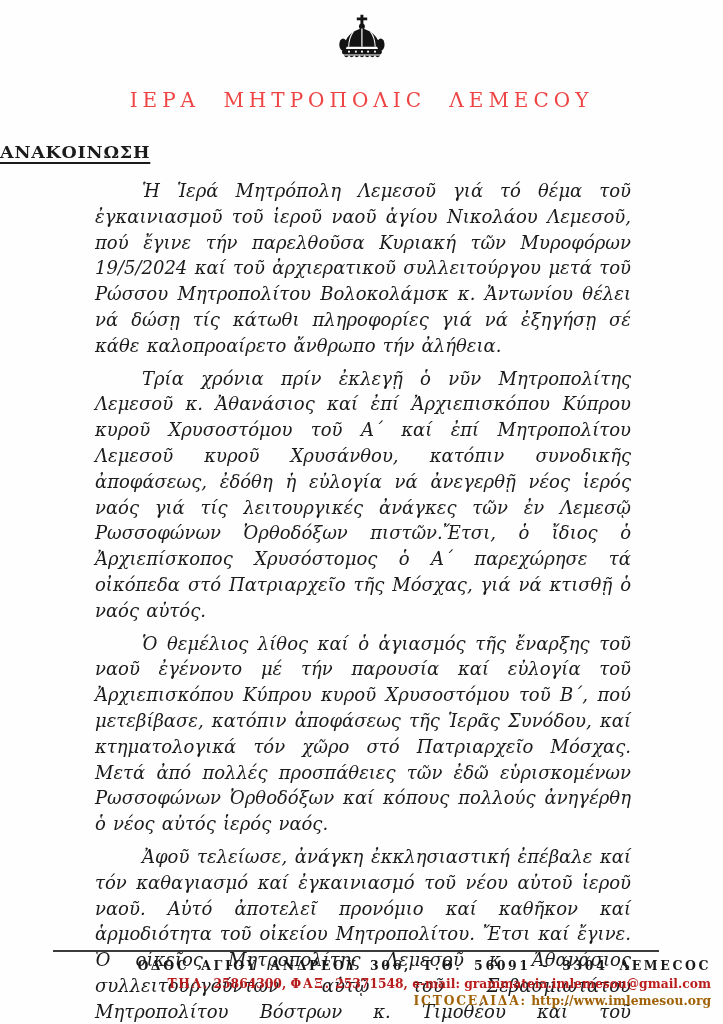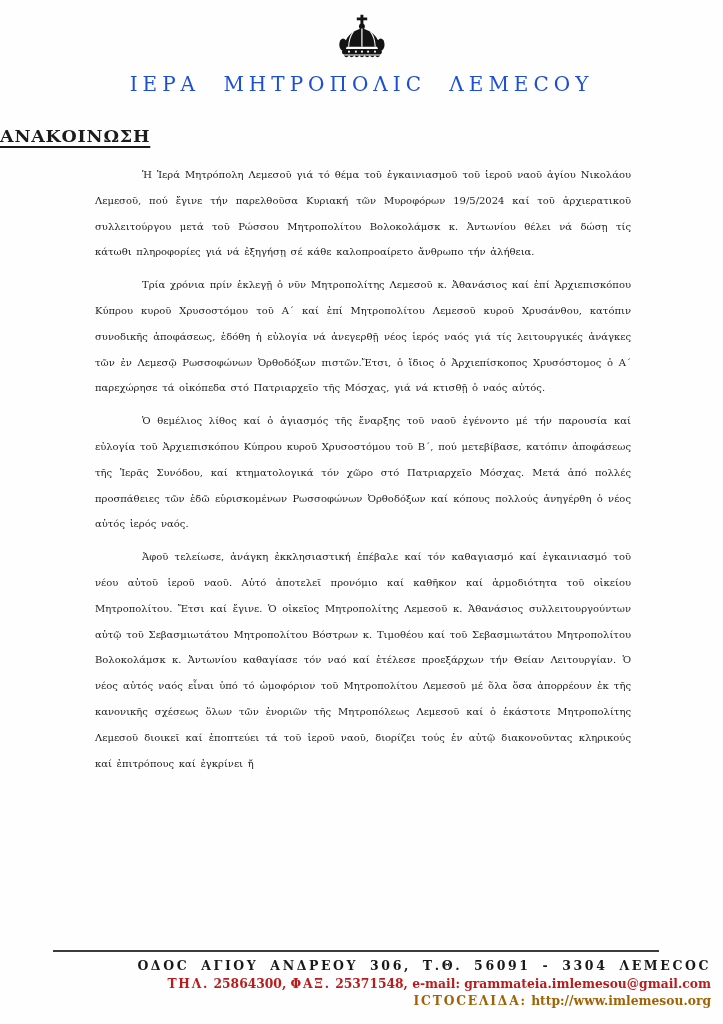--- a/index.html
+++ b/index.html
@@ -22,49 +22,50 @@
   .letterhead {
     text-align: center;
     padding-top: 14px;
   }
   .crown {
     display: inline-block;
     width: 52px;
     height: 50px;
   }
   .org-name {
-    margin-top: 4px;
+    margin-top: 20px;
     font-size: 20px;
     letter-spacing: 5px;
     word-spacing: 12px;
     font-weight: 500;
-    color: #1d4ed8;
+    color: #ef4444;
   }
   
   .doc-title {
     text-align: left;
     margin-top: 30px;
     font-size: 17.5px;
     font-weight: 700;
     letter-spacing: 0.8px;
     text-decoration: underline;
     text-underline-offset: 4px;
     text-decoration-thickness: 1.5px;
   }
   
   .doc-body {
     margin: 16px 92px 0 95px;
   }
   .doc-body p {
     margin: 0 0 7px 0;
-    font-size: 10px;
+    font-size: 18px;
     line-height: 25.8px;
     text-align: justify;
     text-indent: 47px;
     word-spacing: 1.5px;
+    font-style: italic;
   }
   
   .doc-footer {
     position: absolute;
     left: 0;
     right: 12px;
     bottom: 16px;
     text-align: right;
   }
   .footer-rule {

